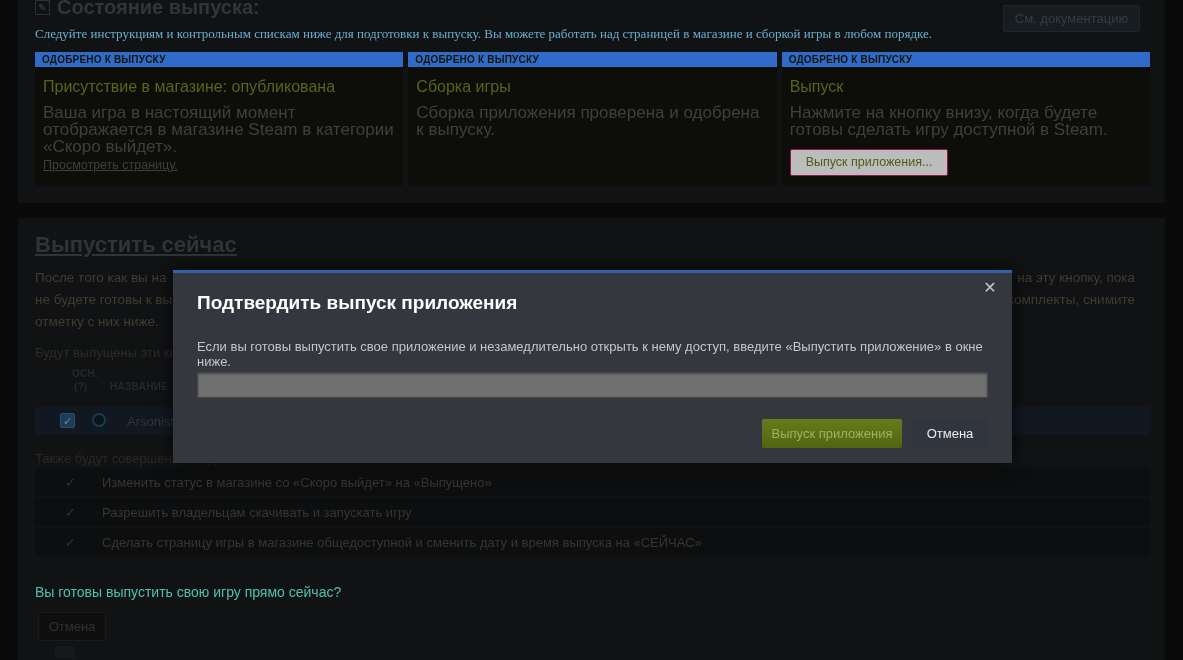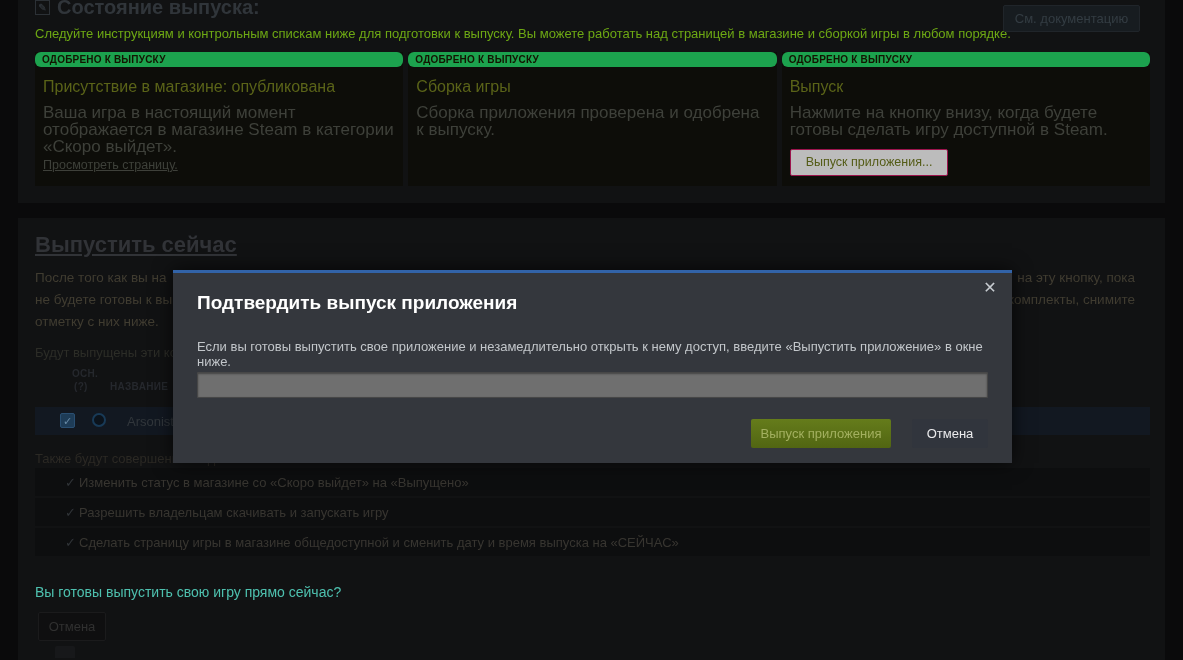--- a/index.html
+++ b/index.html
@@ -4,59 +4,59 @@
 <style>
   html,body{margin:0;padding:0;background:#0b0c0d;}
   *{box-sizing:border-box;font-family:"Liberation Sans",sans-serif;}
   #stage{position:relative;width:1183px;height:660px;background:#0b0c0d;overflow:hidden;}
 
   
   .section{position:absolute;left:18px;width:1147px;background:#141517;}
   #sec1{top:0;height:203px;}
   .h1row{position:absolute;left:17px;top:-4px;display:flex;align-items:center;gap:7px;color:#3a4046;font-size:20px;font-weight:bold;}
   .edit-ic{display:inline-block;width:15px;height:15px;border:1px solid #353b41;color:#353b41;font-size:10px;line-height:13px;text-align:center;}
-  .subtitle{position:absolute;left:17px;top:26px;font-size:13px;color:#84cc16;}
+  .subtitle{position:absolute;left:17px;top:26px;font-size:13px;color:#7dd3fc;font-family:Liberation Serif, serif;}
   .docsbtn{position:absolute;left:985px;top:5px;width:137px;height:27px;background:#1c2227;border:1px solid #262d33;border-radius:2px;color:#3d4850;font-size:13px;text-align:center;line-height:25px;}
 
   .cards{position:absolute;left:17px;top:52px;width:1115px;display:flex;gap:5px;}
   .card{flex:1;height:134px;background:#0f0f0a;position:relative;}
-  .badge{height:15px;background:#22c55e;color:#161800;font-size:10px;font-weight:bold;line-height:15px;padding-left:7px;letter-spacing:.2px;border-radius:6px;}
+  .badge{height:15px;background:#3b82f6;color:#161800;font-size:10px;font-weight:bold;line-height:15px;padding-left:7px;letter-spacing:.2px;}
   .cardtitle{margin:11px 8px 0 8px;font-size:16px;color:#6d781d;}
   .cardbody{margin:8px 8px 0 8px;font-size:17px;line-height:17px;color:#4b4e46;}
   .cardlink{margin:0 8px;font-size:12.5px;color:#4b4e46;text-decoration:underline;display:inline-block;}
   .cardbtn{position:absolute;left:8px;top:97px;height:27px;padding:0 15px;background:#e5e5e5;border:1px solid #be185d;border-radius:2px;color:#666f1b;font-size:12.5px;line-height:25px;}
 
   
   #sec2{top:218px;height:442px;}
   .h2{position:absolute;left:17px;top:14px;font-size:22px;font-weight:bold;color:#3b3d42;text-decoration:underline;}
   .pline{position:absolute;font-size:13.5px;color:#4d483a;}
   .pleft{left:17px;}
   .pright{right:30px;}
   .smallhead{position:absolute;left:17px;font-size:13px;color:#35362f;}
   .th{position:absolute;font-size:10px;font-weight:bold;color:#2d3036;letter-spacing:.3px;}
   .datarow{position:absolute;left:17px;top:189px;width:1115px;height:28px;background:#151d28;}
   .cb{position:absolute;left:25px;top:6px;width:15px;height:15px;background:#24486a;border:1px solid #33608a;border-radius:2px;color:#7fa8c9;font-size:11px;line-height:14px;text-align:center;}
   .radio{position:absolute;left:57px;top:6px;width:14px;height:14px;border:2px solid #1d4669;border-radius:50%;background:#0d1621;}
   .rowname{position:absolute;left:92px;top:7px;font-size:13px;color:#3b4147;}
   .acts{position:absolute;left:17px;top:250px;width:1115px;}
   .act{height:30px;background:#0f1012;border-bottom:2px solid #141517;display:flex;align-items:center;}
   .act .chk{width:14px;margin-left:30px;color:#3a3f43;font-size:13px;}
-  .act .atext{font-size:13px;color:#43403a;}
+  .act .atext{margin-left:23px;font-size:13px;color:#43403a;}
   .question{position:absolute;left:17px;top:366px;font-size:14px;color:#5eead4;}
   .cancel2{position:absolute;left:20px;top:394px;width:68px;height:29px;background:#121213;border:1px solid #202022;border-radius:2px;color:#3a3a3a;font-size:13px;text-align:center;line-height:27px;}
   .cutglyph{position:absolute;left:37px;top:428px;width:20px;height:12px;background:#222426;border-radius:2px 2px 0 0;opacity:.55;}
 
   
   .overlayL{position:absolute;left:0;top:0;width:1183px;height:660px;background:rgba(5,6,8,0.18);pointer-events:none;}
   #modal{position:absolute;left:173px;top:270px;width:839px;height:193px;background:#34373d;border-top:3px solid #3263a8;box-shadow:0 0 18px rgba(0,0,0,.7);}
   .mclose{position:absolute;right:12px;top:5px;color:#c6cbd0;font-size:16px;width:20px;height:20px;text-align:center;line-height:20px;}
   .mtitle{position:absolute;left:24px;top:19px;font-size:19px;font-weight:bold;color:#ffffff;}
   .mbody{position:absolute;left:24px;top:66px;right:24px;font-size:13px;color:#c2c6ca;}
   .minput{position:absolute;left:24px;top:99px;width:791px;height:26px;background:#6f6f6f;border:1px solid #474747;border-radius:1px;box-shadow:inset 0 1px 2px rgba(0,0,0,.4);color:#111;font-size:13px;padding:0 6px;outline:none;}
-  .mbtns{position:absolute;right:24px;top:146px;display:flex;gap:21px;margin-left:25px;}
+  .mbtns{position:absolute;right:24px;top:146px;display:flex;gap:10px;margin-left:25px;}
   .mconfirm{width:140px;height:29px;background:linear-gradient(#657c1b,#51651२़2px);background:linear-gradient(#657c1b,#516512);border:none;border-radius:2px;color:#a3b060;font-size:13px;text-align:center;line-height:29px;}
   .mcancel{width:76px;height:29px;background:#31353d;border:none;border-radius:2px;color:#ebebed;font-size:13px;text-align:center;line-height:29px;}
 </style>
 </head>
 <body>
 
 <div id="stage">
 
   <div class="section" id="sec1">
     <div class="h1row">

